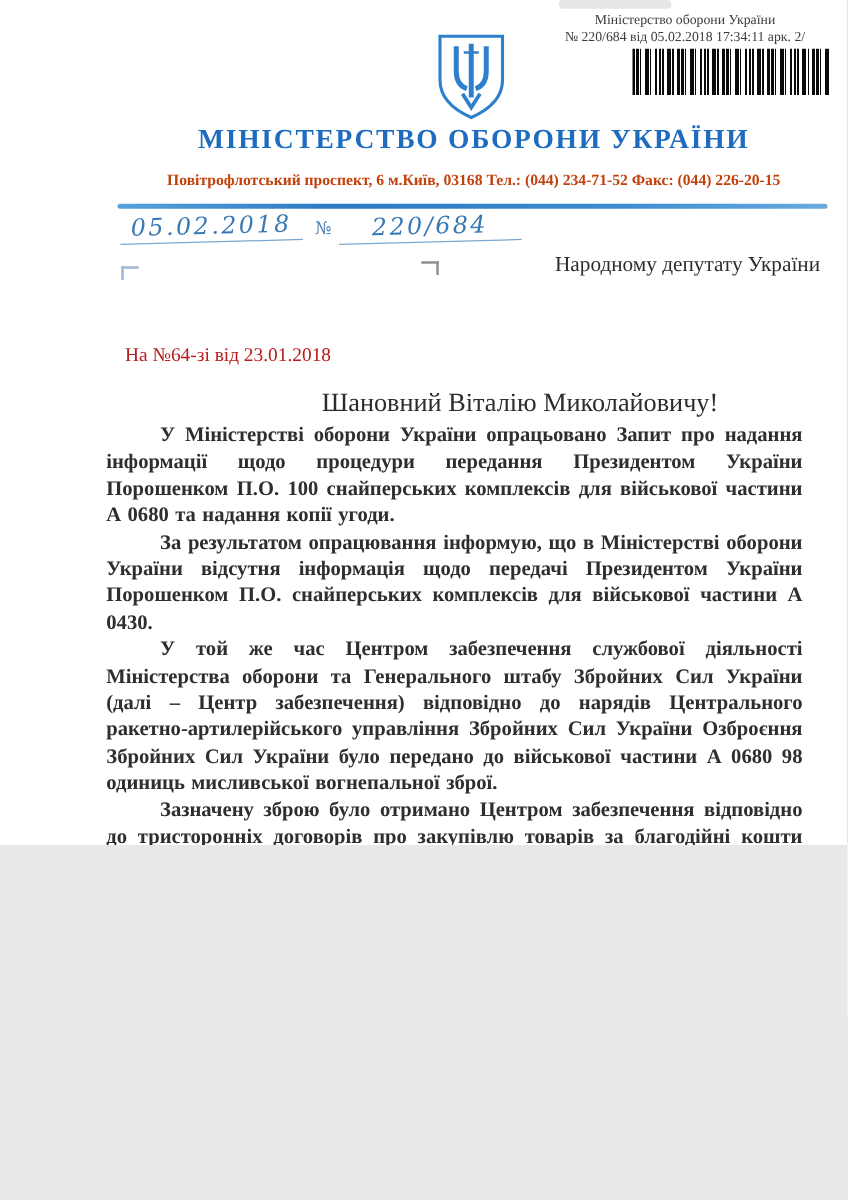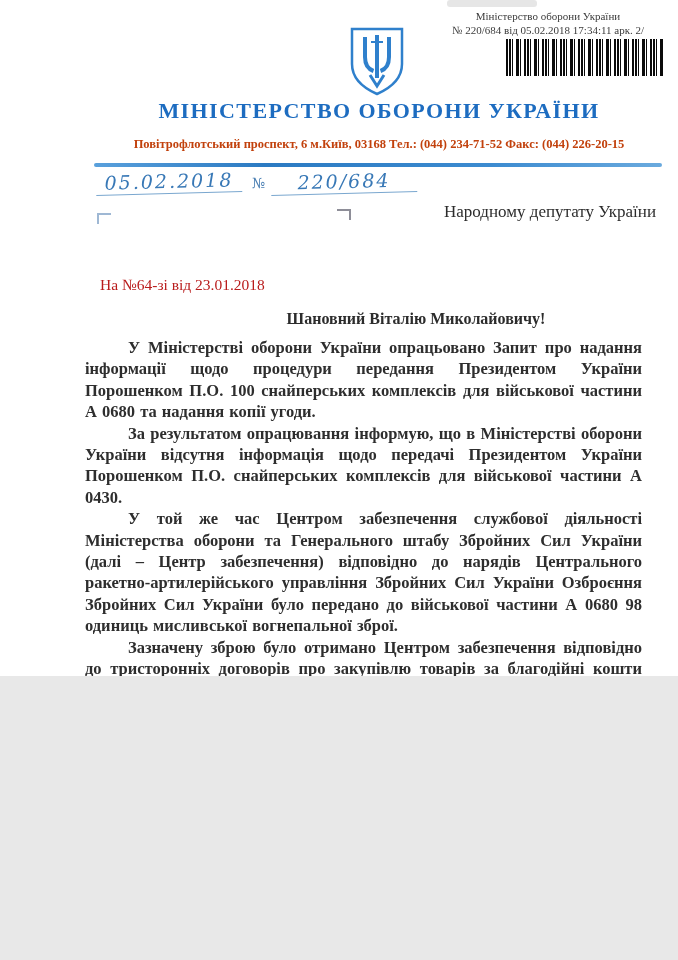--- a/index.html
+++ b/index.html
@@ -41,21 +41,21 @@
   
   .crop-l{position:absolute;left:97px;top:213px;width:12px;height:9px;
     border-left:2px solid #9fb8d4;border-top:2px solid #9fb8d4;}
   .crop-r{position:absolute;left:337px;top:209px;width:12px;height:9px;
     border-right:2px solid #8e8e98;border-top:2px solid #8e8e98;}
   
   .addressee{position:absolute;left:444px;top:201px;font-size:17px;line-height:22px;color:#2c2c2c;}
   
   .reply-ref{position:absolute;left:100px;top:276px;font-size:15.5px;color:#b91c1c;}
   .salutation{position:absolute;left:85px;top:310px;width:557px;text-align:center;
-    padding-left:105px;box-sizing:border-box;font-size:16px;color:#2c2c2c;font-weight:bold;}
+    padding-left:105px;box-sizing:border-box;font-size:21px;color:#2c2c2c;}
   .body-text{position:absolute;left:85px;top:337px;width:557px;}
   .body-text p{
     margin:0;font-size:16.5px;line-height:21.4px;text-align:justify;
     text-indent:43px;color:#2e2e2e;word-spacing:1px;font-weight:bold;
   }
   
   .page-counter{position:absolute;left:104px;top:889px;color:#2e77b3;
     font-size:20px;letter-spacing:4px;display:flex;align-items:flex-start;}
   .star-mark{font-size:13px;color:#7fa8cc;margin-left:10px;letter-spacing:0;}
   .archive-stamp{position:absolute;left:576px;top:920px;font-family:"Liberation Mono",monospace;

